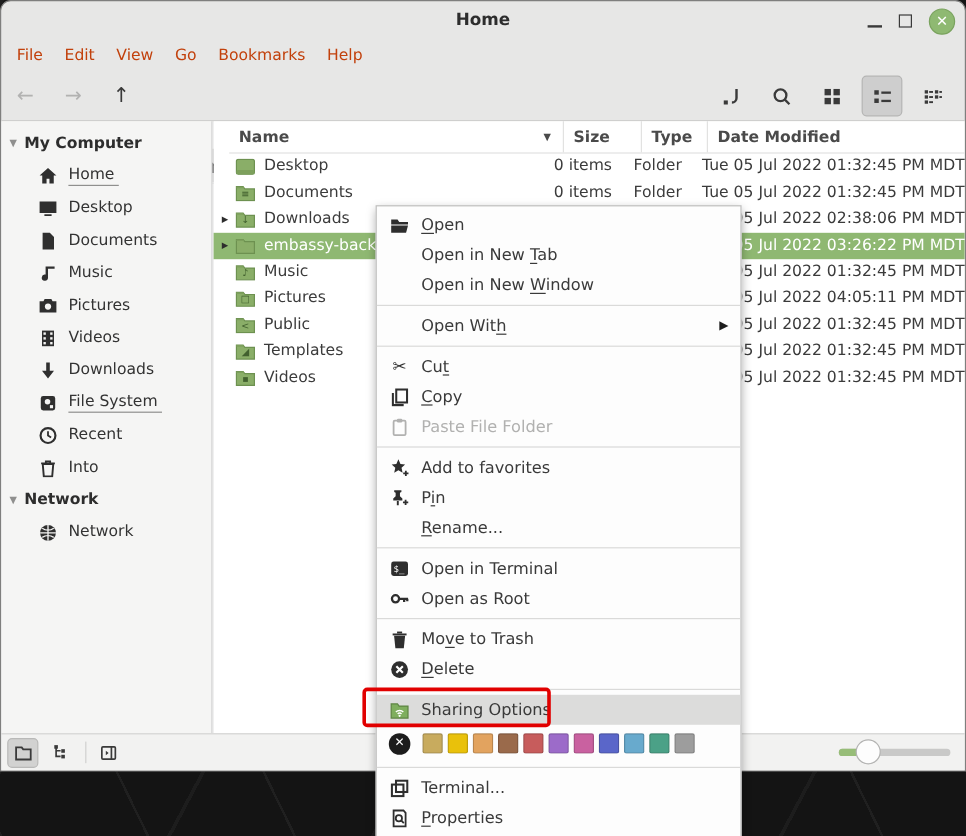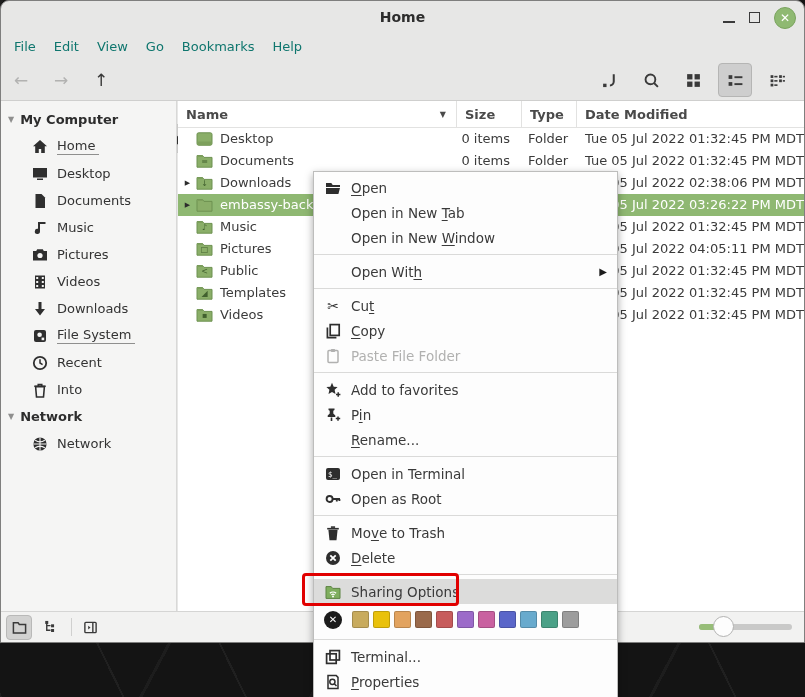--- a/index.html
+++ b/index.html
@@ -22,21 +22,21 @@
   
   .titlebar { position:absolute; left:0; top:0; right:0; height:33px; }
   .title { position:absolute; left:0; right:0; top:8px; text-align:center; font-weight:bold; font-size:14px; color:#2d2d2d; }
   .win-controls { position:absolute; right:8px; top:0; height:33px; display:flex; align-items:center; gap:14px; }
   .btn-min { width:12px; height:2px; background:#3a3a3a; margin-top:8px; }
   .btn-max { width:11px; height:11px; border:1.5px solid #3a3a3a; background:transparent; }
   .btn-close { width:22px; height:22px; border-radius:50%; background:#8fb972; border:1px solid #7aa35e;
                color:#fff; font-size:12px; font-weight:bold; display:flex; align-items:center; justify-content:center; line-height:1; }
   
   .menubar { position:absolute; left:0; top:33px; right:0; height:25px; display:flex; align-items:center; padding-left:4px; }
-  .menubar .mitem { padding:3px 9px; color:#0f766e; }
+  .menubar .mitem { padding:3px 9px; color:#c2410c; }
   
   .toolbar { position:absolute; left:0; top:58px; right:0; height:42px; border-bottom:1px solid #cfcfce; }
   .nav-ic { position:absolute; top:0; height:42px; display:flex; align-items:center; justify-content:center; width:28px; font-size:17px; }
   .dis { color:#b2b2b1; } .ena { color:#3a3a3a; }
   .crumbbar { position:absolute; left:132px; top:65px; height:29px; display:flex; background:#fcfcfc; border:1px solid #c6c6c5; border-radius:4px; overflow:hidden; }
   .crumb-arrow { width:19px; display:flex; align-items:center; justify-content:center; font-size:9px; color:#3a3a3a; }
   .crumb-arrow.next { color:#9a9a99; }
   .crumb-cur { display:flex; align-items:center; gap:6px; padding:0 14px; background:#c9c9c8; font-weight:bold; color:#2e2e2e; }
   .crumb-cur svg { width:14px; height:14px; }
   .tool-right { position:absolute; right:10px; top:0; height:42px; display:flex; align-items:center; gap:8px; }
@@ -45,21 +45,21 @@
   .tbtn svg { width:17px; height:17px; }
   
   .sidebar { position:absolute; left:0; top:100px; width:176px; bottom:31px; background:#f5f5f4; border-right:1px solid #d8d8d7; padding-top:5px; overflow:hidden; }
   .sect-head { display:flex; align-items:center; gap:6px; height:27px; padding-left:7px; font-weight:bold; color:#2d2d2d; }
   .sect-tri { font-size:8px; color:#8f8f8e; }
   .side-item { display:flex; align-items:center; gap:9px; height:27px; padding-left:31px; color:#333; }
   .side-item svg { width:16px; height:16px; flex:0 0 16px; color:#2f2f2f; }
   .side-item .ul { border-bottom:1px solid #8f8f8e; padding-bottom:1px; padding-right:4px; }
   
   .filelist { position:absolute; left:177px; top:100px; right:0; bottom:31px; background:#fff; }
-  .flhead { display:grid; grid-template-columns:279px 65px 55px 1fr; height:27px; border-bottom:1px solid #e2e2e1; font-weight:bold; color:#4a4a4a; }
+  .flhead { display:grid; grid-template-columns:279px 65px 55px 1fr; height:27px; border-bottom:1px solid #e2e2e1; font-weight:bold; color:#4a4a4a;margin-left:13px; }
   .flhead > div { display:flex; align-items:center; border-right:1px solid #e2e2e1; padding:0 8px; position:relative; }
   .flhead > div:last-child { border-right:none; }
   .sortarrow { position:absolute; right:10px; font-size:8px; color:#4a4a4a; }
   .frow { display:grid; grid-template-columns:279px 65px 55px 1fr; height:22px; line-height:22px; color:#3b3b3b; }
   .frow.sel { background:#8fb872; color:#fff; }
   .fname { display:flex; align-items:center; overflow:hidden; white-space:nowrap; }
   .fexp { width:15px; flex:0 0 15px; text-align:center; font-size:7px; color:#2d2d2d; padding-left:4px; }
   .ficon { position:relative; width:17px; height:14px; flex:0 0 17px; margin:0 7px 0 3px; }
   .ficon svg { width:17px; height:14px; display:block; }
   .ficon i { position:absolute; left:0; right:0; top:2px; bottom:0; font-style:normal; font-size:8px; line-height:12px; text-align:center; color:#42612f; }

